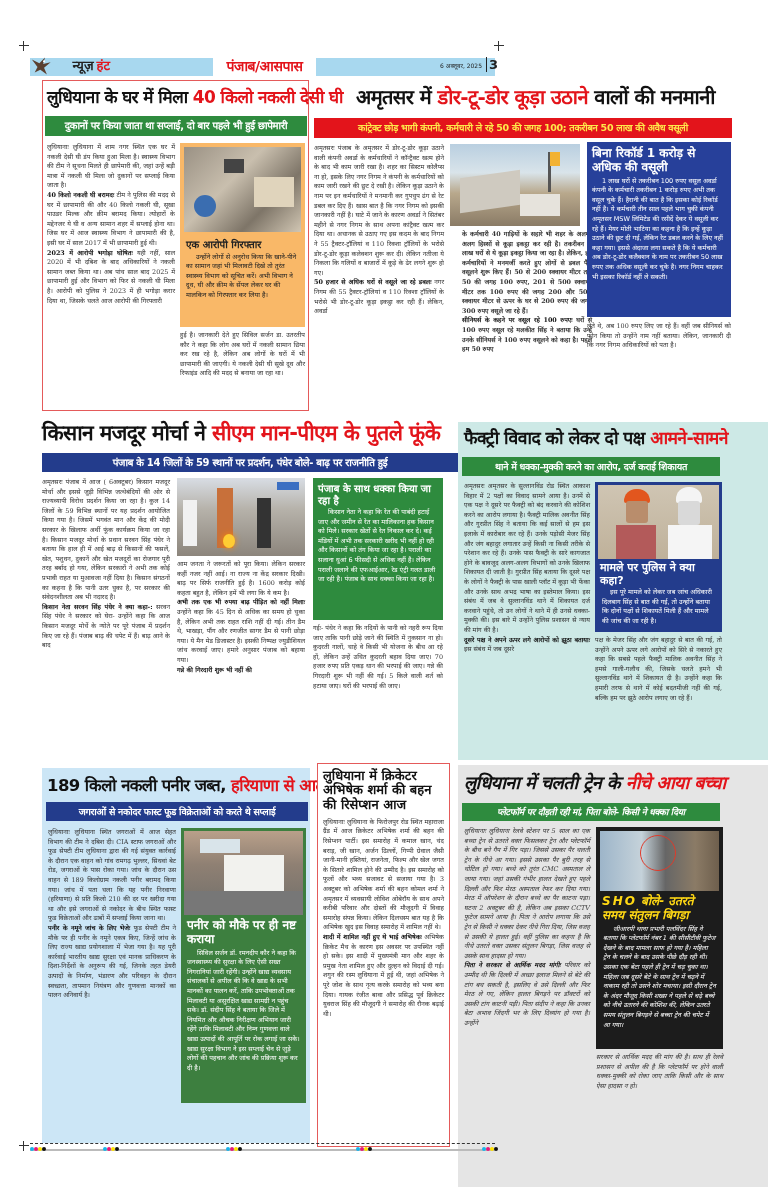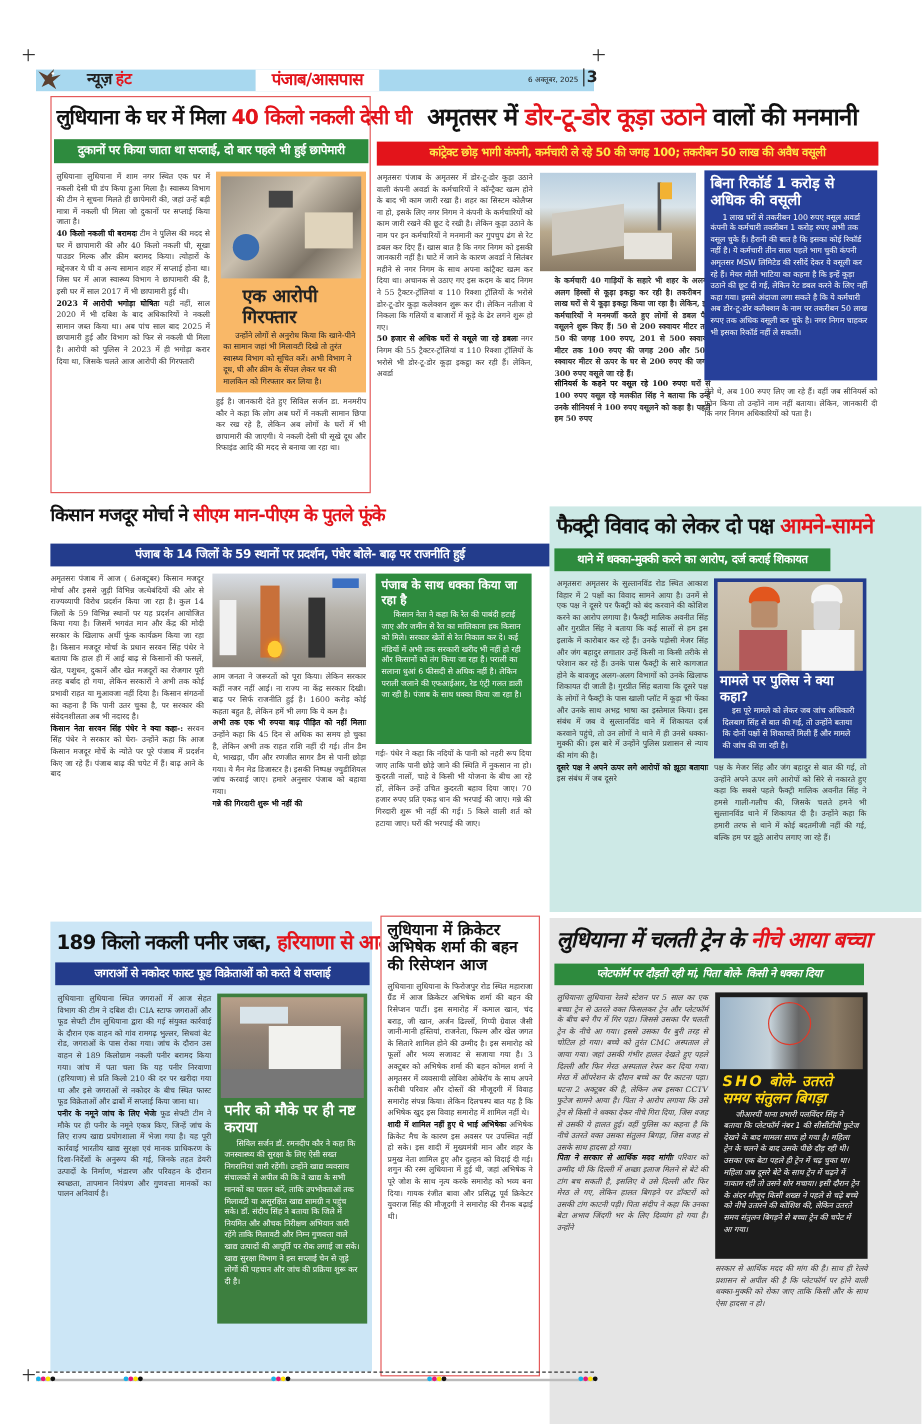--- a/index.html
+++ b/index.html
@@ -52,24 +52,24 @@
     <span>लुधियानाः लुधियाना में शाम नगर स्थित एक घर में नकली देसी घी डंप किया हुआ मिला है। स्वास्थ्य विभाग की टीम ने सूचना मिलते ही छापेमारी की, जहां उन्हें बड़ी मात्रा में नकली घी मिला जो दुकानों पर सप्लाई किया जाता है।</span><br>
     <b>40 किलो नकली घी बरामदः</b> <span>टीम ने पुलिस की मदद से घर में छापामारी की और 40 किलो नकली घी, सूखा पाउडर मिल्क और क्रीम बरामद किया। त्योहारों के मद्देनजर ये घी व अन्य सामान शहर में सप्लाई होना था। जिस घर में आज स्वास्थ्य विभाग ने छापामारी की है, इसी घर में साल 2017 में भी छापामारी हुई थी।</span><br>
     <b>2023 में आरोपी भगोड़ा घोषितः</b> <span>यही नहीं, साल 2020 में भी दबिश के बाद अधिकारियों ने नकली सामान जब्त किया था। अब पांच साल बाद 2025 में छापामारी हुई और विभाग को फिर से नकली घी मिला है। आरोपी को पुलिस ने 2023 में ही भगोड़ा करार दिया था, जिसके चलते आज आरोपी की गिरफ्तारी</span>
   </div>
   <div style="position:absolute;left:137px;top:62px;width:125px;height:184px;background:#f9b868;">
     <div class="photo" style="margin:4px;height:85px;background:linear-gradient(135deg,#9a9184 0%,#c9bfae 40%,#7e7568 70%,#d1c6b3 100%);position:relative;">
       <div style="position:absolute;left:10px;top:48px;width:22px;height:22px;border-radius:50%;background:#3a6db0;"></div>
       <div style="position:absolute;left:40px;top:12px;width:20px;height:14px;background:#444;"></div>
       <div style="position:absolute;left:70px;top:30px;width:40px;height:30px;background:#e0d4bc;"></div>
     </div>
-    <div class="box-title" style="padding:3px 22px 2px;font-size:15px;color:#222;">एक आरोपी गिरफ्तार</div>
+    <div class="box-title" style="padding:3px 6px 2px;font-size:10px;color:#222;">एक आरोपी गिरफ्तार</div>
     <div class="box-text" style="padding:0 6px;color:#222;text-indent:10px;">उन्होंने लोगों से अनुरोध किया कि खाने-पीने का सामान जहां भी मिलावटी दिखे तो तुरंत स्वास्थ्य विभाग को सूचित करें। अभी विभाग ने दूध, घी और क्रीम के सेंपल लेकर घर की मालकिन को गिरफ्तार कर लिया है।</div>
   </div>
-  <div class="body-text" style="position:absolute;left:137px;top:250px;width:125px;">हुई है। जानकारी देते हुए सिविल सर्जन डा. मनमरीप कौर ने कहा कि लोग अब घरों में नकली सामान छिपा कर रख रहे है, लेकिन अब लोगों के घरों में भी छापामारी की जाएगी। ये नकली देसी घी सूखे दूध और रिफाइंड आदि की मदद से बनाया जा रहा था।</div>
+  <div class="body-text" style="position:absolute;left:137px;top:250px;width:125px;">हुई है। जानकारी देते हुए सिविल सर्जन डा. उतरतीप कौर ने कहा कि लोग अब घरों में नकली सामान छिपा कर रख रहे है, लेकिन अब लोगों के घरों में भी छापामारी की जाएगी। ये नकली देसी घी सूखे दूध और रिफाइंड आदि की मदद से बनाया जा रहा था।</div>
 </div>
 
 <div class="abs" style="left:314px;top:80px;width:454px;height:330px;">
   <div class="hl" style="position:absolute;left:6px;top:3px;font-size:20px;margin-left:36px;">
     <span>अमृतसर में</span>
     <span class="red">डोर-टू-डोर कूड़ा उठाने</span>
     <span>वालों की मनमानी</span>
   </div>
   <div class="strap" style="position:absolute;left:0;top:38px;width:418px;height:20px;line-height:20px;background:#e3141b;color:#ffe94a;font-size:9.5px;">कांट्रेक्ट छोड़ भागी कंपनी, कर्मचारी ले रहे 50 की जगह 100; तकरीबन 50 लाख की अवैध वसूली</div>
   <div class="body-text" style="position:absolute;left:0;top:64px;width:130px;">
@@ -87,21 +87,21 @@
     <b>सीनियर्स के कहने पर वसूल रहे 100 रुपएः</b> <span>घरों से 100 रुपए वसूल रहे मलकीत सिंह ने बताया कि उन्हें उनके सीनियर्स ने 100 रुपए वसूलने को कहा है। पहले हम 50 रुपए</span>
   </div>
   <div style="position:absolute;left:273px;top:62px;width:144px;height:175px;background:#27409a;padding:5px;">
     <div class="box-title" style="font-size:12px;color:#fff;">बिना रिकॉर्ड 1 करोड़ से अधिक की वसूली</div>
     <div class="box-text" style="color:#fff;text-indent:10px;margin-top:2px;">1 लाख घरों से तकरीबन 100 रुपए वसूल अवर्डा कंपनी के कर्मचारी तकरीबन 1 करोड़ रुपए अभी तक वसूल चुके हैं। हैरानी की बात है कि इसका कोई रिकॉर्ड नहीं है। ये कर्मचारी तीन साल पहले भाग चुकी कंपनी अमृतसर MSW लिमिटेड की रसीदें देकर ये वसूली कर रहे हैं। मेयर मोती भाटिया का कहना है कि इन्हें कूड़ा उठाने की छूट दी गई, लेकिन रेट डबल करने के लिए नहीं कहा गया। इससे अंदाजा लगा सकते है कि ये कर्मचारी अब डोर-टू-डोर कलैक्शन के नाम पर तकरीबन 50 लाख रुपए तक अधिक वसूली कर चुके है। नगर निगम चाहकर भी इसका रिकॉर्ड नहीं ले सकती।</div>
   </div>
   <div class="body-text" style="position:absolute;left:273px;top:242px;width:144px;">लेते थे, अब 100 रुपए लिए जा रहे हैं। वहीं जब सीनियर्स को फोन किया तो उन्होंने नाम नहीं बताया। लेकिन, जानकारी दी कि नगर निगम अधिकारियों को पता है।</div>
 </div>
 
 <div class="abs" style="left:42px;top:418px;width:418px;height:410px;">
-  <div class="hl" style="position:absolute;left:0;top:0;font-size:15px;">
+  <div class="hl" style="position:absolute;left:0;top:0;font-size:21px;">
     <span>किसान मजदूर मोर्चा ने</span>
     <span class="red">सीएम मान-पीएम के पुतले फूंके</span>
   </div>
   <div class="strap" style="position:absolute;left:0;top:35px;width:416px;height:19px;line-height:19px;background:#233c8c;font-size:10px;">पंजाब के 14 जिलों के 59 स्थानों पर प्रदर्शन, पंधेर बोले- बाढ़ पर राजनीति हुई</div>
   <div class="body-text" style="position:absolute;left:0;top:60px;width:128px;">
     <span>अमृतसरः पंजाब में आज ( 6अक्टूबर) किसान मजदूर मोर्चा और इससे जुड़ी विभिन्न जत्थेबंदियों की ओर से राज्यव्यापी विरोध प्रदर्शन किया जा रहा है। कुल 14 जिलों के 59 विभिन्न स्थानों पर यह प्रदर्शन आयोजित किया गया है। जिसमें भगवंत मान और केंद्र की मोदी सरकार के खिलाफ अर्थी फूंक कार्यक्रम किया जा रहा है। किसान मजदूर मोर्चा के प्रधान सरवन सिंह पंधेर ने बताया कि हाल ही में आई बाढ़ से किसानों की फसलें, खेत, पशुधन, दुकानें और खेत मजदूरों का रोजगार पूरी तरह बर्बाद हो गया, लेकिन सरकारों ने अभी तक कोई प्रभावी राहत या मुआवजा नहीं दिया है। किसान संगठनों का कहना है कि पानी उतर चुका है, पर सरकार की संवेदनशीलता अब भी नदारद है।</span><br>
     <b>किसान नेता सरवन सिंह पंधेर ने क्या कहा-:</b> <span>सरवन सिंह पंधेर ने सरकार को घेरा- उन्होंने कहा कि आज किसान मजदूर मोर्चे के न्योते पर पूरे पंजाब में प्रदर्शन किए जा रहे हैं। पंजाब बाढ़ की चपेट में हैं। बाढ़ आने के बाद</span>
   </div>
   <div class="photo" style="position:absolute;left:135px;top:60px;width:128px;height:78px;background:linear-gradient(180deg,#d8dde4 0%,#b6b2aa 40%,#8c857c 100%);">
     <div style="position:absolute;left:40px;top:10px;width:16px;height:60px;background:#c8703a;"></div>
@@ -120,21 +120,21 @@
     <div class="box-text" style="color:#fff;text-indent:10px;margin-top:2px;">किसान नेता ने कहा कि रेत की पाबंदी हटाई जाए और जमीन से रेत का मालिकाना हक किसान को मिले। सरकार खेतों से रेत निकाल कर दे। कई मंडियों में अभी तक सरकारी खरीद भी नहीं हो रही और किसानों को तंग किया जा रहा है। पराली का सलाना धुआं 6 फीसदी से अधिक नहीं है। लेकिन पराली जलाने की एफआईआर, रेड एंट्री गलत डाली जा रही है। पंजाब के साथ धक्का किया जा रहा है।</div>
   </div>
   <div class="body-text" style="position:absolute;left:271px;top:206px;width:130px;">गईः- पंधेर ने कहा कि नदियों के पानी को नहरी रूप दिया जाए ताकि पानी छोड़े जाने की स्थिति में नुकसान ना हो। कुदरती नालों, चाहे वे किसी भी योजना के बीच आ रहे हों, लेकिन उन्हें उचित कुदरती बहाव दिया जाए। 70 हजार रुपए प्रति एकड़ धान की भरपाई की जाए। गन्ने की गिरदारी शुरू भी नहीं की गई। 5 किले वाली शर्त को हटाया जाए। घरों की भरपाई की जाए।</div>
 </div>
 
 <div class="abs" style="left:458px;top:422px;width:310px;height:338px;background:#cde9e6;">
   <div class="hl" style="position:absolute;left:6px;top:3px;font-size:17.5px;">
     <span>फैक्ट्री विवाद को लेकर दो पक्ष</span>
     <span class="red">आमने-सामने</span>
   </div>
-  <div class="strap" style="position:absolute;left:4px;top:35px;width:230px;height:19px;line-height:19px;background:#2e8b3e;font-size:9.5px;">थाने में धक्का-मुक्की करने का आरोप, दर्ज कराई शिकायत</div>
+  <div class="strap" style="position:absolute;left:4px;top:35px;width:258px;height:19px;line-height:19px;background:#2e8b3e;font-size:9.5px;">थाने में धक्का-मुक्की करने का आरोप, दर्ज कराई शिकायत</div>
   <div class="body-text" style="position:absolute;left:6px;top:60px;width:126px;">
     <span>अमृतसरः अमृतसर के सुल्तानविंड रोड स्थित आकाश विहार में 2 पक्षों का विवाद सामने आया है। उनमें से एक पक्ष ने दूसरे पर फैक्ट्री को बंद करवाने की कोशिश करने का आरोप लगाया है। फैक्ट्री मालिक अवनीत सिंह और गुरप्रीत सिंह ने बताया कि कई सालों से हम इस इलाके में कारोबार कर रहे हैं। उनके पड़ोसी मेजर सिंह और जंग बहादुर लगातार उन्हें किसी ना किसी तरीके से परेशान कर रहे हैं। उनके पास फैक्ट्री के सारे कागजात होने के बावजूद अलग-अलग विभागों को उनके खिलाफ शिकायत दी जाती है। गुरप्रीत सिंह बताया कि दूसरे पक्ष के लोगों ने फैक्ट्री के पास खाली प्लॉट में कूड़ा भी फेंका और उनके साथ अभद्र भाषा का इस्तेमाल किया। इस संबंध में जब वे सुल्तानविंड थाने में शिकायत दर्ज करवाने पहुंचे, तो उन लोगों ने थाने में ही उनसे धक्का-मुक्की की। इस बारे में उन्होंने पुलिस प्रशासन से न्याय की मांग की है।</span><br>
     <b>दूसरे पक्ष ने अपने ऊपर लगे आरोपों को झूठा बतायाः</b> <span>इस संबंध में जब दूसरे</span>
   </div>
   <div style="position:absolute;left:137px;top:60px;width:127px;height:150px;background:#233c8c;padding:3px;">
     <div class="photo" style="height:74px;background:linear-gradient(180deg,#cfc5b3 0%,#bfb19a 100%);position:relative;">
       <div style="position:absolute;left:26px;top:4px;width:26px;height:14px;border-radius:12px 12px 2px 2px;background:#e2561e;"></div>
       <div style="position:absolute;left:28px;top:16px;width:22px;height:22px;background:#b98d6c;border-radius:3px;"></div>
       <div style="position:absolute;left:18px;top:40px;width:40px;height:34px;background:#b35a5a;"></div>
       <div style="position:absolute;left:78px;top:2px;width:26px;height:16px;border-radius:12px 12px 2px 2px;background:#f4f4f4;"></div>

